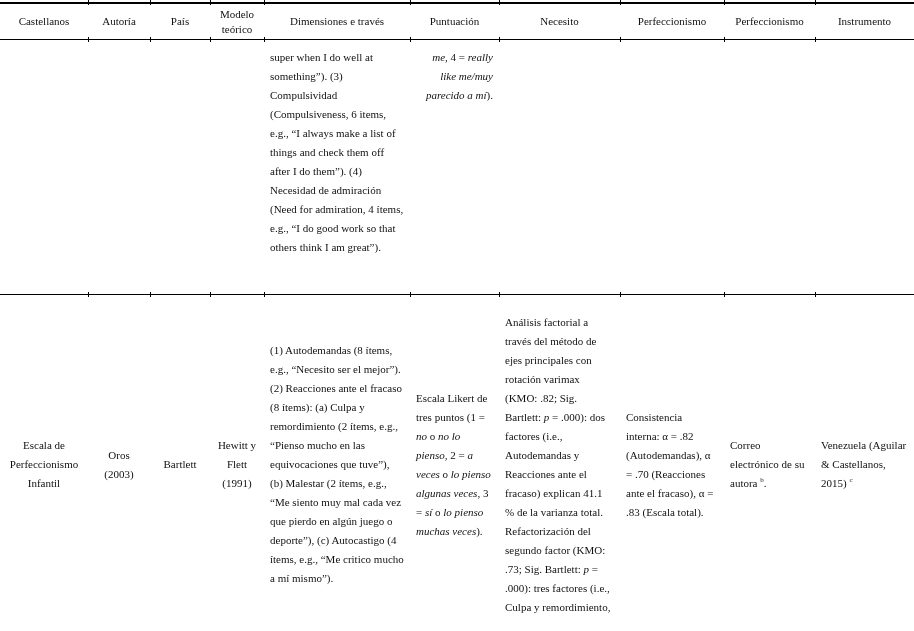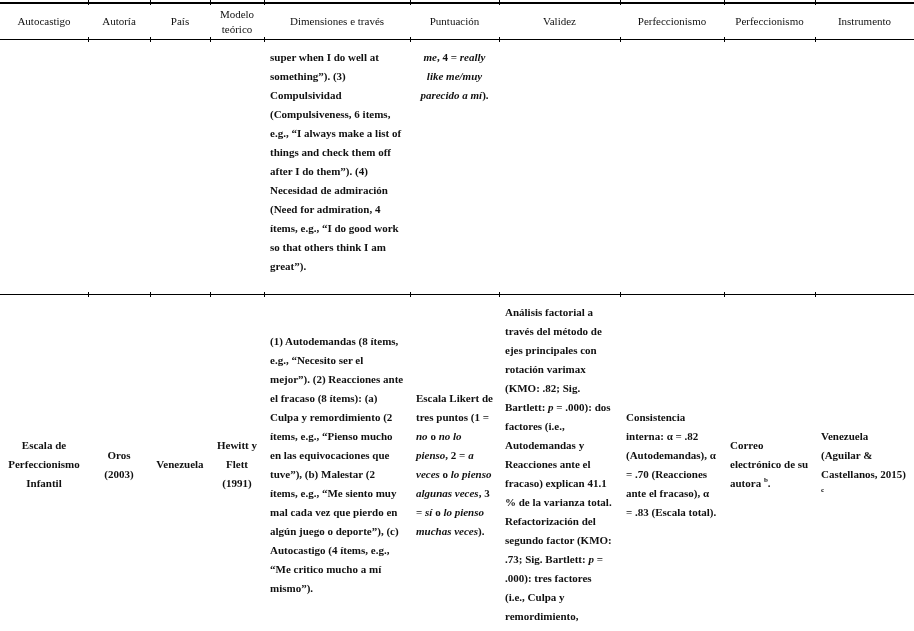--- a/index.html
+++ b/index.html
@@ -34,21 +34,20 @@
     vertical-align: middle;
     text-align: center;
     padding: 1px 3px;
   }
   tbody td {
     font-size: 11px;
     line-height: 19px;
     padding: 4px 6px;
     overflow: hidden;
     word-wrap: break-word;
-    font-weight: bold;
   }
   tr.row-0 td {
     border-bottom: 1.5px solid #000;
     height: 242px;
     vertical-align: top;
     padding-top: 8px;
   }
   tr.row-1 td {
     border-bottom: 2px solid #000;
     height: 331px;
@@ -79,49 +78,49 @@
       <col style="width:54px">
         <col style="width:146px">
         <col style="width:89px">
       <col style="width:121px">
         <col style="width:104px">
         <col style="width:91px">
       <col style="width:99px">
     </colgroup>
     <thead>
       <tr>
-        <th>Autocastigo</th>
+        <th>Castellanos</th>
         <th>Autoría</th>
         <th>País</th>
         <th>Modelo teórico</th>
         <th>Dimensiones e través</th>
         <th>Puntuación</th>
-        <th>Validez</th>
+        <th>Necesito</th>
         <th>Perfeccionismo</th>
         <th>Perfeccionismo</th>
         <th>Instrumento</th>
       </tr>
     </thead>
     <tbody>
         <tr class="row-0">
           <td style="text-align: center;"></td>
           <td style="text-align: center;"></td>
           <td style="text-align: center;"></td>
           <td style="text-align: center;"></td>
           <td style="text-align: left;"><span>super when I do well at something”). (3) Compulsividad (Compulsiveness, 6 items, e.g., “I always make a list of things and check them off after I do them”). (4) Necesidad de admiración (Need for admiration, 4 ítems, e.g., “I do good work so that others think I am great”).</span></td>
-          <td style="text-align: center;"><span class="it">me</span><span>, 4 = </span><span class="it">really like me/muy parecido a mí</span><span>).</span></td>
+          <td style="text-align: right;"><span class="it">me</span><span>, 4 = </span><span class="it">really like me/muy parecido a mí</span><span>).</span></td>
           <td style="text-align: left;"></td>
           <td style="text-align: left;"></td>
           <td style="text-align: left;"></td>
           <td style="text-align: left;"></td>
         </tr>
         <tr class="row-1">
           <td style="text-align: center;"><span>Escala de Perfeccionismo Infantil</span></td>
           <td style="text-align: center;"><span>Oros (2003)</span></td>
-          <td style="text-align: center;"><span>Venezuela</span></td>
+          <td style="text-align: center;"><span>Bartlett</span></td>
           <td style="text-align: center;"><span>Hewitt y Flett (1991)</span></td>
           <td style="text-align: left;"><span>(1) Autodemandas (8 ítems, e.g., “Necesito ser el mejor”). (2) Reacciones ante el fracaso (8 ítems): (a) Culpa y remordimiento (2 ítems, e.g., “Pienso mucho en las equivocaciones que tuve”), (b) Malestar (2 ítems, e.g., “Me siento muy mal cada vez que pierdo en algún juego o deporte”), (c) Autocastigo (4 ítems, e.g., “Me critico mucho a mí mismo”).</span></td>
           <td style="text-align: left;"><span>Escala Likert de tres puntos (1 = </span><span class="it">no</span><span> o </span><span class="it">no lo pienso</span><span>, 2 = </span><span class="it">a veces</span><span> o </span><span class="it">lo pienso algunas veces</span><span>, 3 = </span><span class="it">sí</span><span> o </span><span class="it">lo pienso muchas veces</span><span>).</span></td>
           <td style="text-align: left;"><span>Análisis factorial a través del método de ejes principales con rotación varimax (KMO: .82; Sig. Bartlett: </span><span class="it">p</span><span> = .000): dos factores (i.e., Autodemandas y Reacciones ante el fracaso) explican 41.1 % de la varianza total. Refactorización del segundo factor (KMO: .73; Sig. Bartlett: </span><span class="it">p</span><span> = .000): tres factores (i.e., Culpa y remordimiento,</span></td>
           <td style="text-align: left;"><span>Consistencia interna: α = .82 (Autodemandas), α = .70 (Reacciones ante el fracaso), α = .83 (Escala total).</span></td>
           <td style="text-align: left;"><span>Correo electrónico de su autora </span><sup>b</sup><span>.</span></td>
           <td style="text-align: left;"><span>Venezuela (Aguilar &amp; Castellanos, 2015) </span><sup>c</sup></td>
         </tr>
       </tbody>
   </table>

